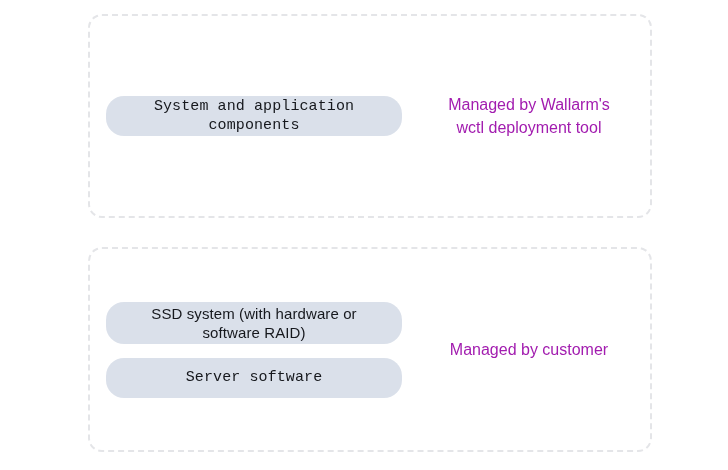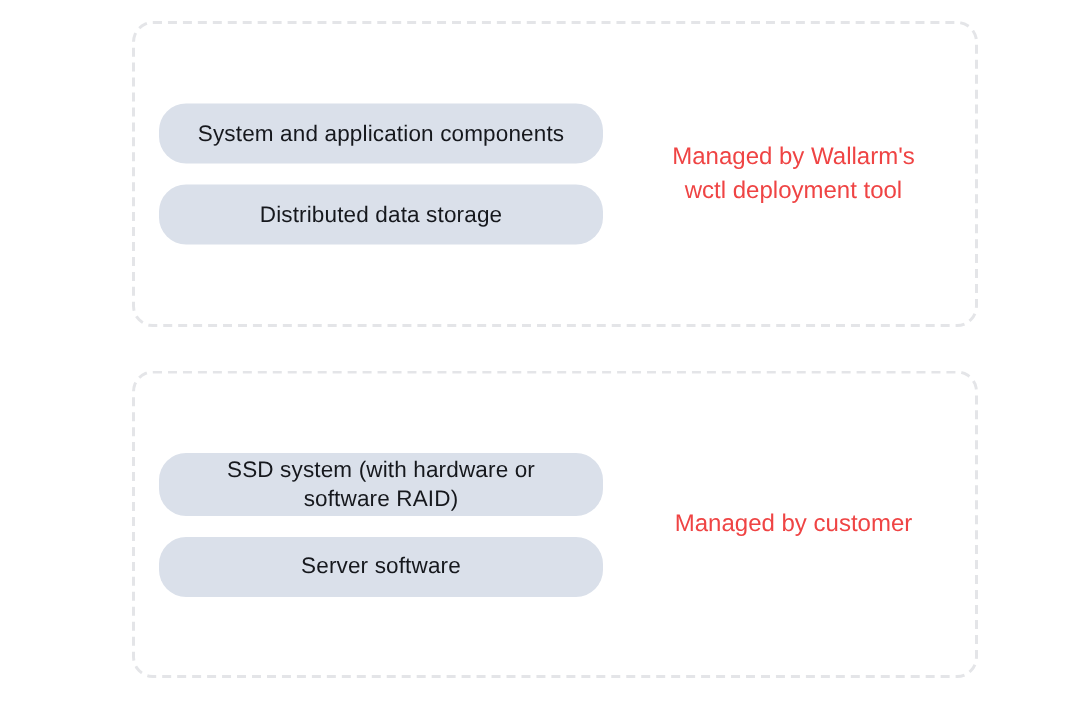--- a/index.html
+++ b/index.html
@@ -72,59 +72,57 @@
     font-weight: 400;
     text-align: center;
     display: flex;
     align-items: center;
     justify-content: center;
     padding: 0 14px;
     letter-spacing: 0.1px;
   }
   .pill--one-line {
     height: 40px;
+    font-family: Liberation Mono, monospace;
   }
   .pill--two-line {
     height: 42px;
   }
   .pill-text {
     display: block;
     white-space: pre-line;
   }
 
   
   .side-label {
     position: absolute;
     left: 330px;
     top: 0;
     bottom: 0;
     width: 218px;
     display: flex;
     align-items: center;
     justify-content: center;
-    color: #ef4444;
+    color: #a21caf;
     font-size: 16px;
     line-height: 23px;
     text-align: center;
     white-space: pre-line;
   }
 </style>
 </head>
 <body>
 
 <div class="canvas">
 
   <div class="group group--managed">
     <div class="group-inner">
       <div class="pill-column">
         <div class="pill pill--one-line">
           <span class="pill-text">System and application components</span>
-        </div>
-        <div class="pill pill--one-line">
-          <span class="pill-text">Distributed data storage</span>
         </div>
       </div>
       <div class="side-label">Managed by Wallarm's
 wctl deployment tool</div>
     </div>
   </div>
 
   <div class="group group--customer">
     <div class="group-inner">
       <div class="pill-column">

